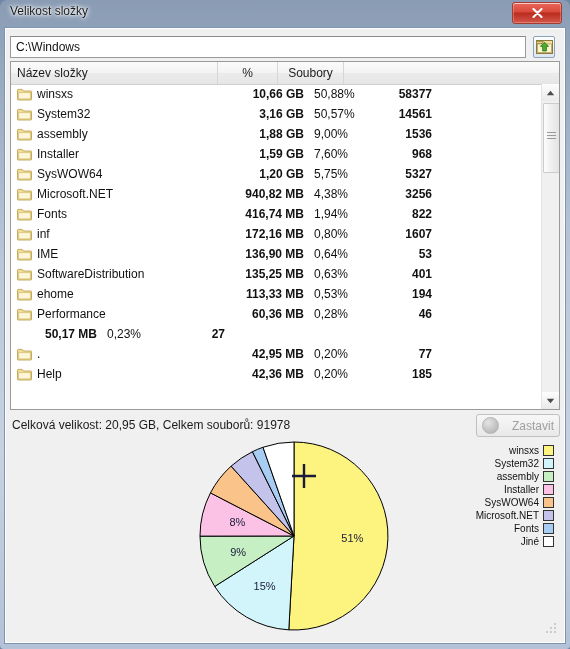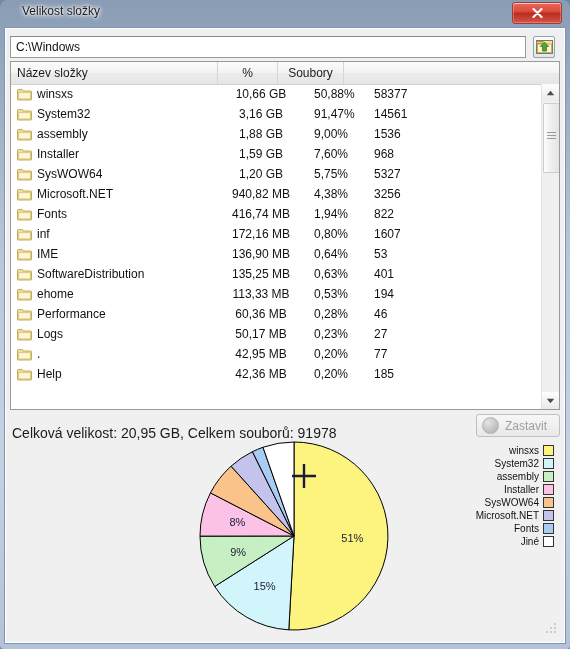--- a/index.html
+++ b/index.html
@@ -20,21 +20,21 @@
     background: linear-gradient(180deg, #8a9cb4 0%, #9fb0c6 18%, #b9c7d8 40%, #c6d2e0 70%, #b3c2d6 100%);
     border-radius: 7px 7px 4px 4px;
   }
   .frame-inner-border {
     position: absolute; left: 4px; top: 27px; right: 4px; bottom: 5px;
     border: 1px solid #7e94b3;
     background: #f0f0f0;
     box-shadow: inset 0 0 0 1px #ffffff;
   }
   .titlebar {
-    position: absolute; left: 0; top: 0; right: 0; height: 27px; margin-left: 12px;
+    position: absolute; left: 0; top: 0; right: 0; height: 27px;
   }
   .title-text {
     position: absolute; left: 10px; top: 4px;
     font-size: 12px; color: #1b1b1b;
     text-shadow: 0 0 4px #ffffff, 0 0 6px #ffffff, 0 0 2px #ffffff;
     white-space: nowrap;
   }
   .close-btn {
     position: absolute; right: 8px; top: 2px;
     width: 48px; height: 20px;
@@ -107,23 +107,23 @@
 
   .rows {
     position: absolute; left: 0; top: 22px; right: 17px; bottom: 0;
     overflow: hidden;
   }
   .row {
     display: flex; height: 20px; align-items: center;
     font-size: 12px; color: #111;
   }
   .c-name { width: 207px; box-sizing: border-box; display:flex; align-items:center; padding-left: 6px; gap: 5px; overflow:hidden; white-space:nowrap; }
-  .c-size { width: 96px; box-sizing: border-box; text-align: center; padding-right: 10px; }
+  .c-size { width: 96px; box-sizing: border-box; text-align: right; padding-right: 10px; font-weight: bold; }
   .c-pct  { width: 60px; box-sizing: border-box; text-align: left; padding-right: 12px; }
-  .c-files{ width: 66px; box-sizing: border-box; padding-right: 8px; }
+  .c-files{ width: 66px; box-sizing: border-box; text-align: right; padding-right: 8px; font-weight: bold; }
   .folder-ico { flex: 0 0 auto; }
 
   
   .vscroll {
     position: absolute; right: 0; top: 22px; width: 17px; bottom: 0;
     background: #f0f0f0;
     border-left: 1px solid #e4e4e4;
   }
   .sb-arrow {
     position: absolute; left: 0; width: 17px; height: 17px;
@@ -142,33 +142,33 @@
   }
   .sb-grip { position:absolute; left:3px; top:28px; width:9px; height:7px; }
   .sb-grip i { display:block; height:1px; background:#9a9a9a; margin-bottom:2px; }
 
   
   .statusbar {
     position: absolute; left: 10px; top: 414px;
     width: 550px; height: 24px;
   }
   .status-text {
-    position: absolute; left: 2px; top: 11px;
-    font-size: 14px; color: #1b1b1b;
+    position: absolute; left: 2px; top: 4px;
+    font-size: 12px; color: #1b1b1b;
     white-space: nowrap;
   }
   .stop-btn {
     position: absolute; right: 0px; top: 0px;
     width: 84px; height: 23px;
     box-sizing: border-box;
     border: 1px solid #c0c0c0;
     border-radius: 3px;
     background: linear-gradient(180deg, #f7f7f7 0%, #f0f0f0 50%, #e8e8e8 100%);
     display: flex; align-items: center; justify-content: flex-start;
-    gap: 6px; padding-left: 5px;
+    gap: 13px; padding-left: 5px;
     font-size: 12px; color: #a0a0a0;
     cursor: default;
   }
   .stop-ico {
     width: 15px; height: 15px; border-radius: 50%;
     background: radial-gradient(circle at 35% 30%, #e4e4e4, #bcbcbc 70%, #a9a9a9 100%);
     border: 1px solid #b5b5b5;
     flex: 0 0 auto;
   }
 
@@ -262,21 +262,21 @@
         </div>
         <div class="row">
           <div class="c-name">
             <svg class="folder-ico" width="15" height="13" viewBox="0 0 15 13">
               <path d="M0.5 2.2 A0.8 0.8 0 0 1 1.3 1.4 L5.2 1.4 L6.5 3.0 L13.7 3.0 A0.8 0.8 0 0 1 14.5 3.8 L14.5 11.2 A0.8 0.8 0 0 1 13.7 12.0 L1.3 12.0 A0.8 0.8 0 0 1 0.5 11.2 Z" fill="#f3dc94" stroke="#b49a43" stroke-width="0.8"></path>
               <path d="M1.6 4.6 L13.4 4.6 L13.4 10.9 L1.6 10.9 Z" fill="#fdf6d8" stroke="#c9b15f" stroke-width="0.6"></path>
             </svg>
             <span>System32</span>
           </div>
           <div class="c-size">3,16 GB</div>
-          <div class="c-pct">91,47%</div>
+          <div class="c-pct">50,57%</div>
           <div class="c-files">14561</div>
         </div>
         <div class="row">
           <div class="c-name">
             <svg class="folder-ico" width="15" height="13" viewBox="0 0 15 13">
               <path d="M0.5 2.2 A0.8 0.8 0 0 1 1.3 1.4 L5.2 1.4 L6.5 3.0 L13.7 3.0 A0.8 0.8 0 0 1 14.5 3.8 L14.5 11.2 A0.8 0.8 0 0 1 13.7 12.0 L1.3 12.0 A0.8 0.8 0 0 1 0.5 11.2 Z" fill="#f3dc94" stroke="#b49a43" stroke-width="0.8"></path>
               <path d="M1.6 4.6 L13.4 4.6 L13.4 10.9 L1.6 10.9 Z" fill="#fdf6d8" stroke="#c9b15f" stroke-width="0.6"></path>
             </svg>
             <span>assembly</span>
           </div>
@@ -386,27 +386,20 @@
               <path d="M0.5 2.2 A0.8 0.8 0 0 1 1.3 1.4 L5.2 1.4 L6.5 3.0 L13.7 3.0 A0.8 0.8 0 0 1 14.5 3.8 L14.5 11.2 A0.8 0.8 0 0 1 13.7 12.0 L1.3 12.0 A0.8 0.8 0 0 1 0.5 11.2 Z" fill="#f3dc94" stroke="#b49a43" stroke-width="0.8"></path>
               <path d="M1.6 4.6 L13.4 4.6 L13.4 10.9 L1.6 10.9 Z" fill="#fdf6d8" stroke="#c9b15f" stroke-width="0.6"></path>
             </svg>
             <span>Performance</span>
           </div>
           <div class="c-size">60,36 MB</div>
           <div class="c-pct">0,28%</div>
           <div class="c-files">46</div>
         </div>
         <div class="row">
-          <div class="c-name">
-            <svg class="folder-ico" width="15" height="13" viewBox="0 0 15 13">
-              <path d="M0.5 2.2 A0.8 0.8 0 0 1 1.3 1.4 L5.2 1.4 L6.5 3.0 L13.7 3.0 A0.8 0.8 0 0 1 14.5 3.8 L14.5 11.2 A0.8 0.8 0 0 1 13.7 12.0 L1.3 12.0 A0.8 0.8 0 0 1 0.5 11.2 Z" fill="#f3dc94" stroke="#b49a43" stroke-width="0.8"></path>
-              <path d="M1.6 4.6 L13.4 4.6 L13.4 10.9 L1.6 10.9 Z" fill="#fdf6d8" stroke="#c9b15f" stroke-width="0.6"></path>
-            </svg>
-            <span>Logs</span>
-          </div>
           <div class="c-size">50,17 MB</div>
           <div class="c-pct">0,23%</div>
           <div class="c-files">27</div>
         </div>
         <div class="row">
           <div class="c-name">
             <svg class="folder-ico" width="15" height="13" viewBox="0 0 15 13">
               <path d="M0.5 2.2 A0.8 0.8 0 0 1 1.3 1.4 L5.2 1.4 L6.5 3.0 L13.7 3.0 A0.8 0.8 0 0 1 14.5 3.8 L14.5 11.2 A0.8 0.8 0 0 1 13.7 12.0 L1.3 12.0 A0.8 0.8 0 0 1 0.5 11.2 Z" fill="#f3dc94" stroke="#b49a43" stroke-width="0.8"></path>
               <path d="M1.6 4.6 L13.4 4.6 L13.4 10.9 L1.6 10.9 Z" fill="#fdf6d8" stroke="#c9b15f" stroke-width="0.6"></path>
             </svg>

